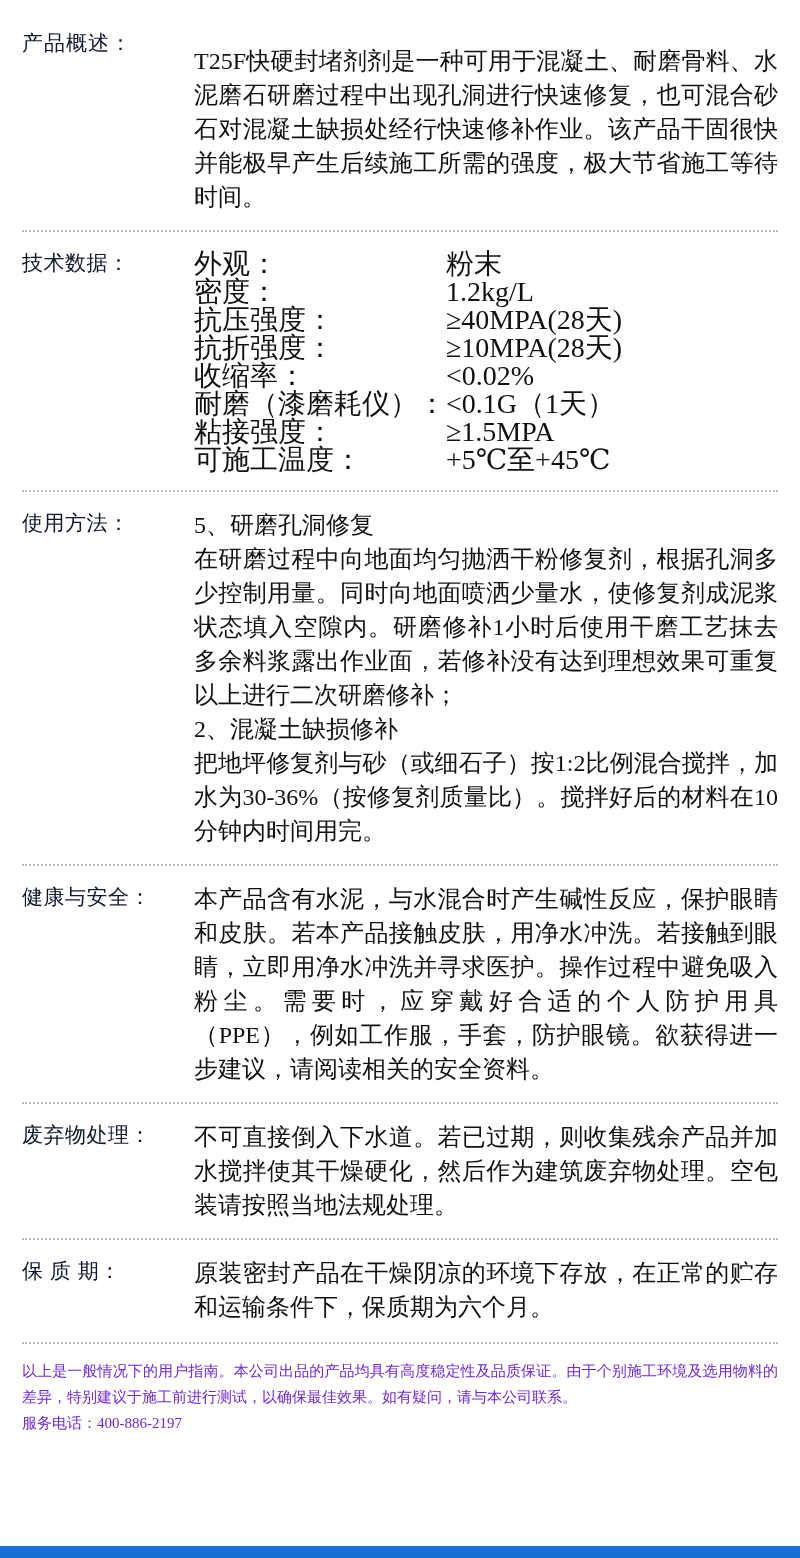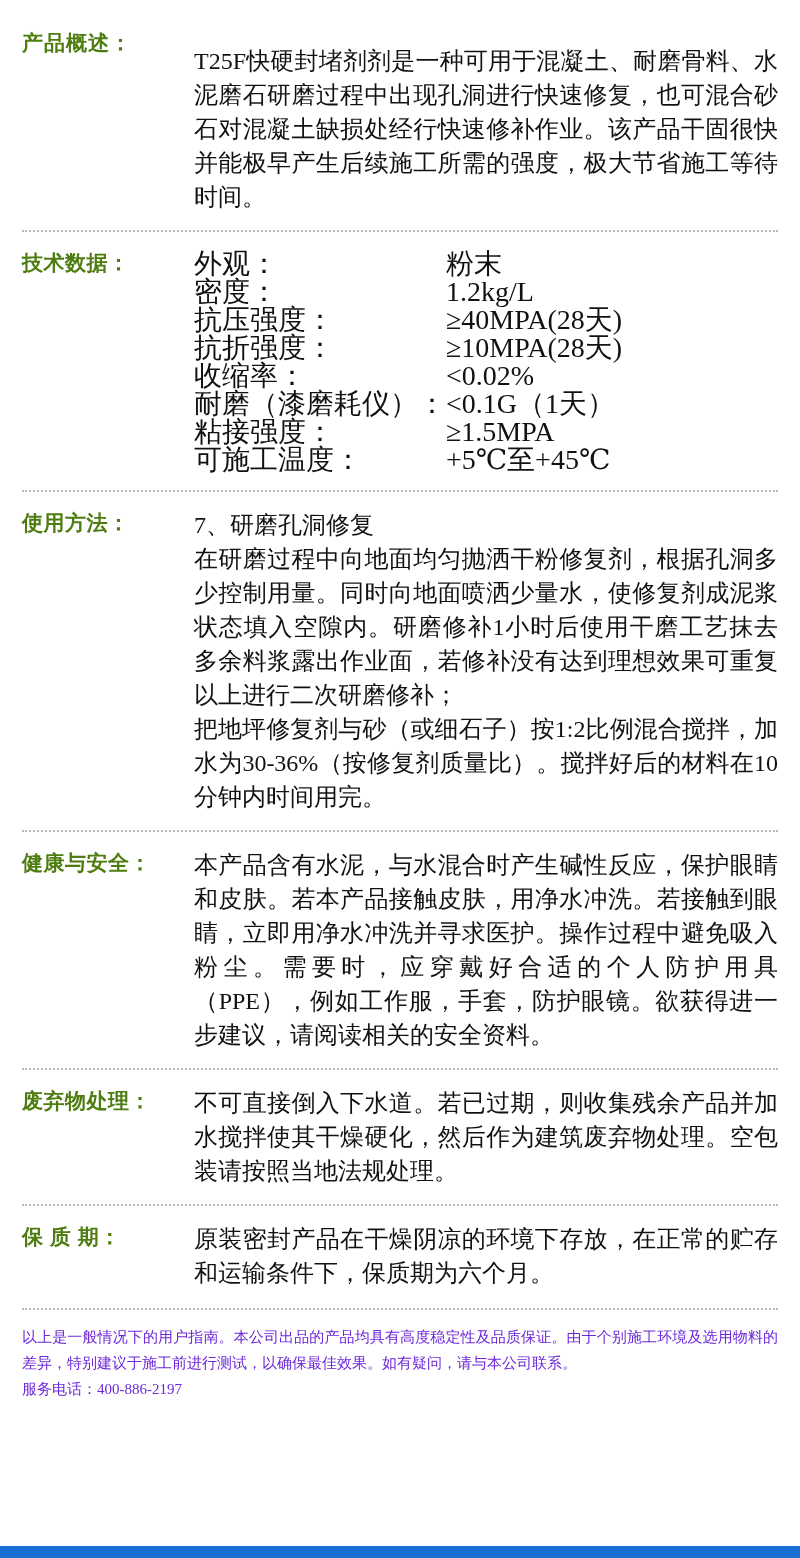--- a/index.html
+++ b/index.html
@@ -21,22 +21,22 @@
     box-sizing: border-box;
     padding: 28px 22px 0 22px;
     position: relative;
   }
   .section {
     display: flex;
     align-items: flex-start;
     padding: 0 0 0 0;
   }
   .sec-label {
-    color: #4d7c0f;
-    font-weight: bold;
+    color: #0f172a;
+    font-weight: normal;
     font-size: 21px;
     line-height: 30px;
     letter-spacing: 0.5px;
     width: 172px;
     min-width: 172px;
     flex: 0 0 172px;
     font-family: "Liberation Sans", "DejaVu Sans", sans-serif;
     white-space: nowrap;
   }
   .sec-body {
@@ -157,22 +157,23 @@
         </tbody>
       </table>
     </div>
   </div>
 
   <div class="divider"></div>
 
   <div class="section usage">
     <div class="sec-label">使用方法：</div>
     <div class="sec-body usage-lines">
-      <p class="ln">7、研磨孔洞修复</p>
+      <p class="ln">5、研磨孔洞修复</p>
       <p class="ln">在研磨过程中向地面均匀抛洒干粉修复剂，根据孔洞多少控制用量。同时向地面喷洒少量水，使修复剂成泥浆状态填入空隙内。研磨修补1小时后使用干磨工艺抹去多余料浆露出作业面，若修补没有达到理想效果可重复以上进行二次研磨修补；</p>
+      <p class="ln">2、混凝土缺损修补</p>
       <p class="ln">把地坪修复剂与砂（或细石子）按1:2比例混合搅拌，加水为30-36%（按修复剂质量比）。搅拌好后的材料在10分钟内时间用完。</p>
     </div>
   </div>
 
   <div class="divider"></div>
 
   <div class="section health">
     <div class="sec-label">健康与安全：</div>
     <div class="sec-body">
       <p>本产品含有水泥，与水混合时产生碱性反应，保护眼睛和皮肤。若本产品接触皮肤，用净水冲洗。若接触到眼睛，立即用净水冲洗并寻求医护。操作过程中避免吸入粉尘。需要时，应穿戴好合适的个人防护用具（PPE），例如工作服，手套，防护眼镜。欲获得进一步建议，请阅读相关的安全资料。</p>

